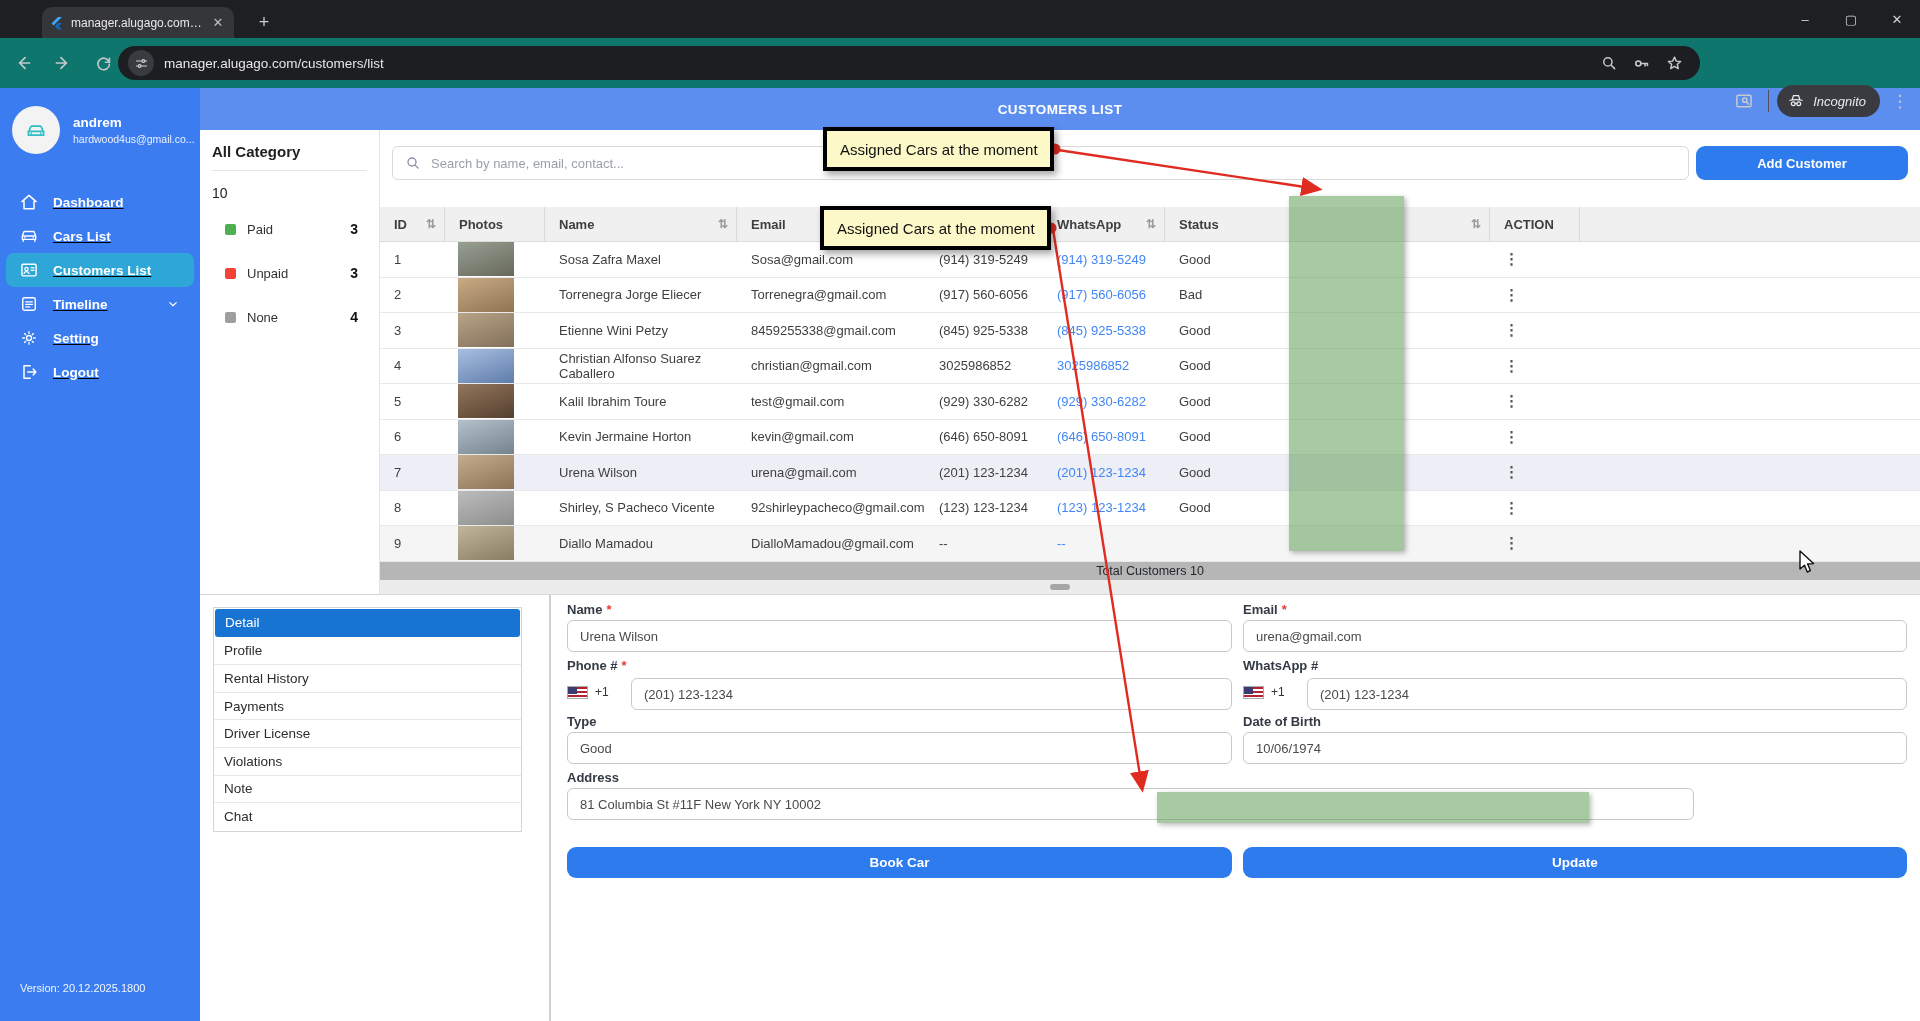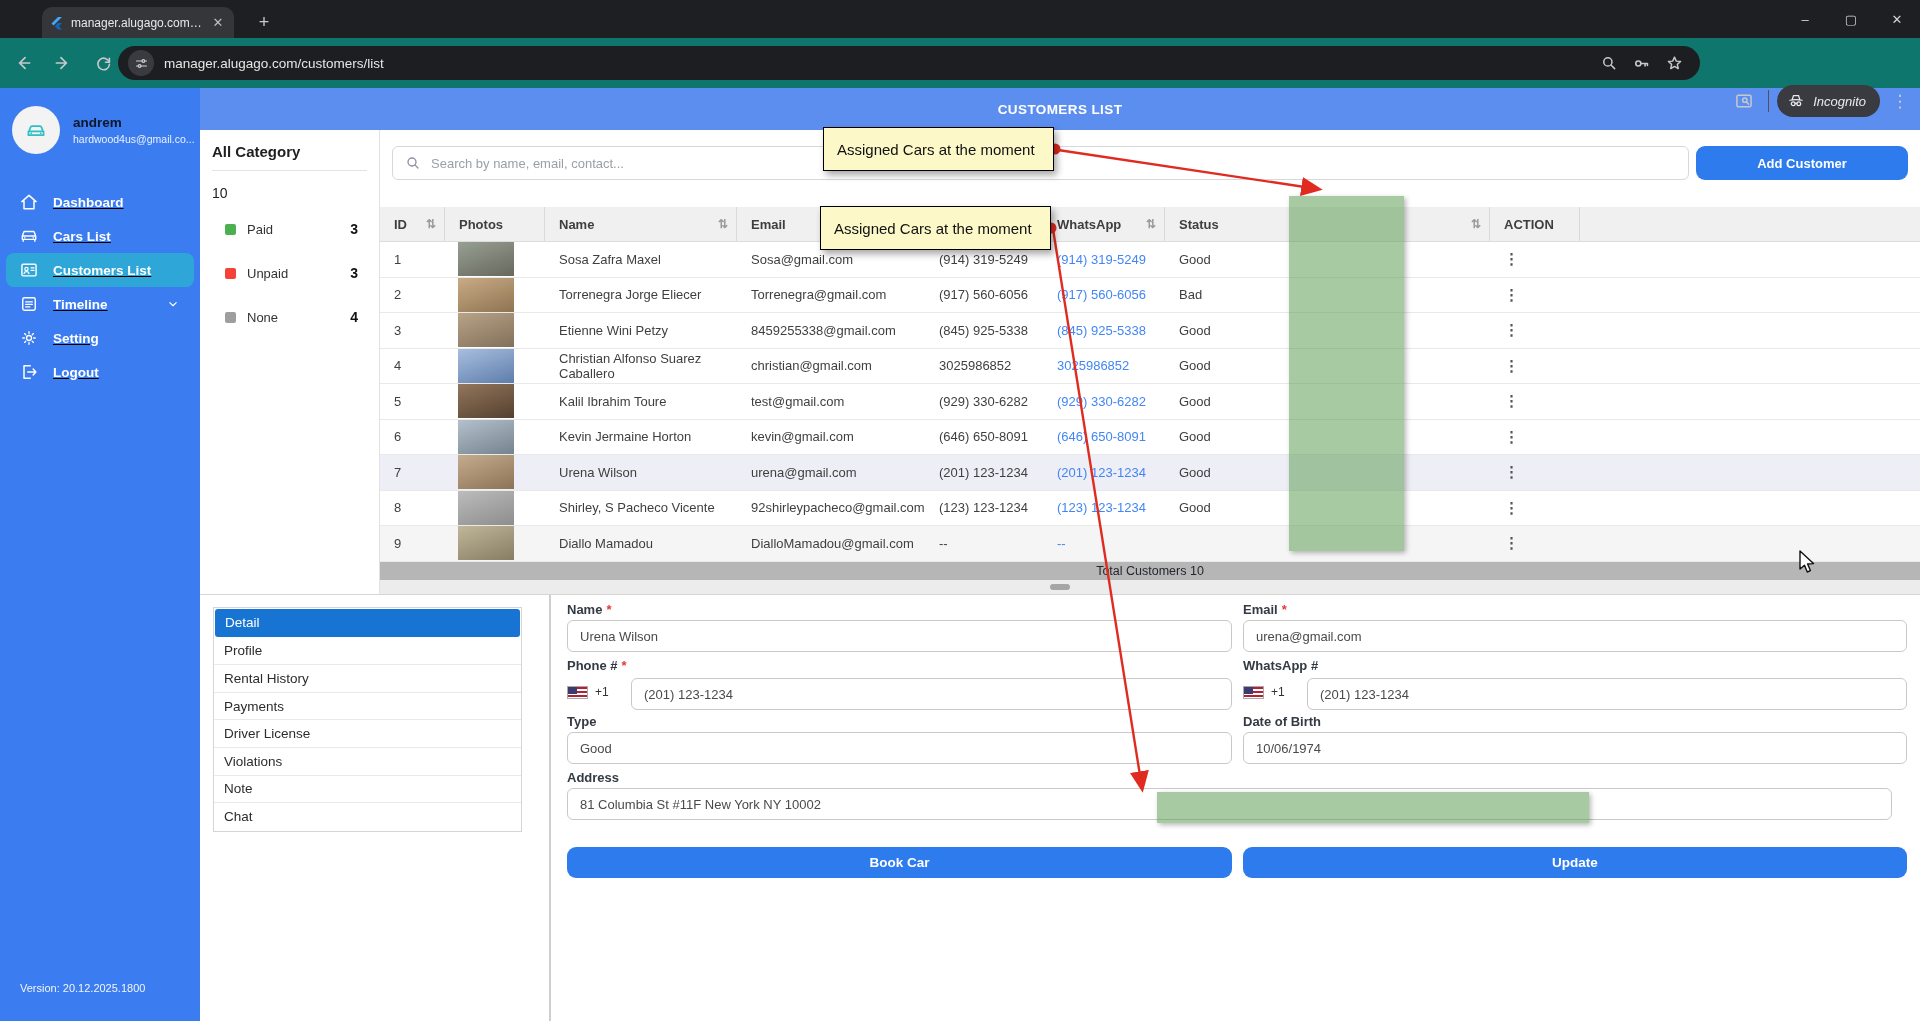--- a/index.html
+++ b/index.html
@@ -26,21 +26,21 @@
   .tb-sep { width:1px; height:22px; background:#515257; }
   .incog-pill { height:32px; background:#3a3b40; border-radius:16px; display:flex; align-items:center; gap:8px; padding:0 14px 0 10px; color:#e8eaed; font-size:13px;font-style:italic; }
   .kebab-chrome { color:#cfcfcf; font-size:17px; width:24px; text-align:center; }
 
   
   .sidebar { position:absolute; left:0; top:88px; width:200px; height:933px; background:#3b7cf0; z-index:2; }
   .user-block { position:absolute; left:12px; top:18px; display:flex; gap:13px; }
   .avatar { width:48px; height:48px; border-radius:50%; background:#f3f3f3; display:flex; align-items:center; justify-content:center; }
   .avatar svg { width:26px; height:26px; }
   .user-texts { padding-top:9px; }
-  .user-name { color:#0f172a; font-size:13.5px; font-weight:700; }
+  .user-name { color:#ffffff; font-size:13.5px; font-weight:700; }
   .user-email { color:#eaf0ff; font-size:10.5px; margin-top:3px; white-space:nowrap; }
   .nav-list { position:absolute; left:0; top:97px; width:200px;text-decoration:underline; }
   .nav-item { position:relative; height:34px; display:flex; align-items:center; margin:0 6px; border-radius:8px; color:#fff; }
   .nav-item.active { background:#2ea7d8; }
   .nav-item .ni-icon { width:20px; height:20px; margin-left:13px; }
   .nav-item .ni-icon svg { width:20px; height:20px; }
   .nav-label { margin-left:14px; font-size:13.5px; font-weight:600; }
   .nav-chevron { position:absolute; right:14px; width:14px; height:14px; display:none; }
   .version-text { position:absolute; left:20px; top:894px; color:rgba(255,255,255,.93); font-size:11px; }
 
@@ -96,21 +96,21 @@
   .finput { position:absolute; height:32px; border:1px solid #c9c9c9; border-radius:6px; background:#fff; padding-left:12px; font-size:13px; color:#4a4a4a; font-family:"Liberation Sans",sans-serif; outline:none; }
   .flag-group { position:absolute; display:flex; align-items:center; gap:7px; }
   .usflag { width:21px; height:13px; background:repeating-linear-gradient(180deg,#b22234 0 2px,#fff 2px 4px); position:relative; border:0.5px solid #aaa; }
   .usflag::after { content:""; position:absolute; left:0; top:0; width:9px; height:7px; background:#3c3b6e; }
   .dialcode { font-size:12px; color:#333; }
   .form-btn { position:absolute; height:31px; background:#2e7bee; border:none; border-radius:9px; color:#fff; font-size:13.5px; font-weight:700; font-family:"Liberation Sans",sans-serif; }
 
   
   .green-col { position:absolute; left:1289px; top:196px; width:115px; height:355px; background:rgba(97,158,88,.55); box-shadow:2px 2px 5px rgba(0,0,0,.28); z-index:40; }
   .green-bar { position:absolute; left:1157px; top:792px; width:432px; height:31px; background:rgba(97,158,88,.55); box-shadow:2px 2px 5px rgba(0,0,0,.28); z-index:40; }
-  .anno-tip { position:absolute; width:231px; height:44px; background:#fdf8c8; border:1px solid #000000; box-shadow:3px 4px 7px rgba(0,0,0,.35); z-index:50; display:flex; align-items:center; padding-left:13px; font-size:15px; color:#111; }
+  .anno-tip { position:absolute; width:231px; height:44px; background:#fdf8c8; border:4px solid #000000; box-shadow:3px 4px 7px rgba(0,0,0,.35); z-index:50; display:flex; align-items:center; padding-left:13px; font-size:15px; color:#111; }
   .tip1 { left:823px; top:127px; }
   .tip2 { left:820px; top:206px; }
   .arrows-svg { position:absolute; left:0; top:0; width:1920px; height:1021px; z-index:45; pointer-events:none; }
   .cursor { position:absolute; left:1792px; top:549px; z-index:60; pointer-events:none; }
 </style>
 </head>
 <body>
 
 <div id="app">
 
@@ -531,21 +531,21 @@
         <span class="dialcode">+1</span>
       </div>
     <input class="finput" style="left: 1107px; top: 83px; width: 600px;" value="(201) 123-1234">
 
     <div class="flabel" style="left:367px; top:119px;">Type</div>
     <input class="finput" style="left: 367px; top: 137px; width: 665px;" value="Good">
     <div class="flabel" style="left:1043px; top:119px;">Date of Birth</div>
     <input class="finput" style="left: 1043px; top: 137px; width: 664px;" value="10/06/1974">
 
     <div class="flabel" style="left:367px; top:175px;">Address</div>
-    <input class="finput" style="left: 367px; top: 193px; width: 1325px;" value="81 Columbia St #11F New York NY 10002">
+    <input class="finput" style="left: 367px; top: 193px; width: 1127px;" value="81 Columbia St #11F New York NY 10002">
 
     <button class="form-btn" style="left:367px; top:252px; width:665px;">Book Car</button>
     <button class="form-btn" style="left:1043px; top:252px; width:664px;">Update</button>
   </div>
 
   <div class="green-col"></div>
   <div class="green-bar"></div>
   <div class="anno-tip tip1">Assigned Cars at the moment</div>
   <div class="anno-tip tip2">Assigned Cars at the moment</div>
 

